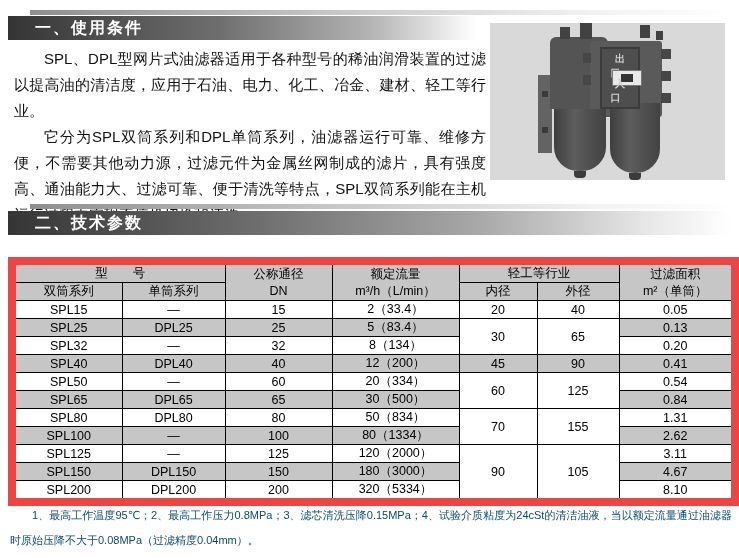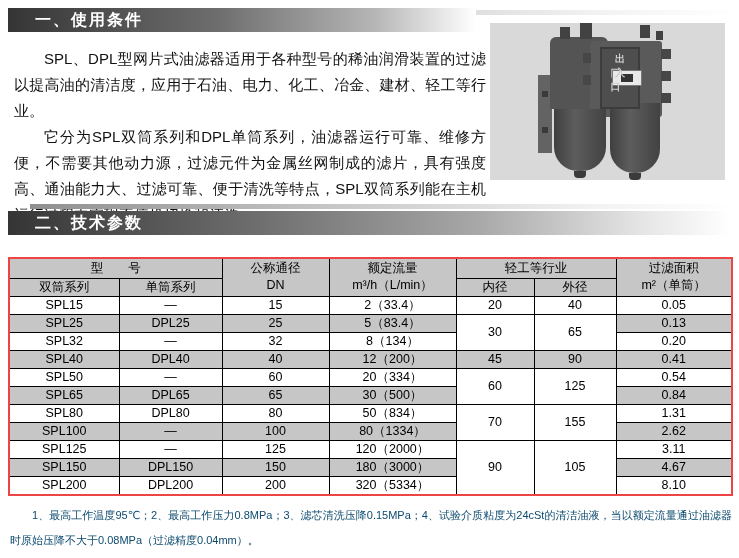--- a/index.html
+++ b/index.html
@@ -4,21 +4,21 @@
 <style>
   * { margin:0; padding:0; box-sizing:border-box; }
   body { background:#fff; font-family:"Liberation Sans","DejaVu Sans",sans-serif; }
   .page { position:relative; width:739px; height:558px; background:#fff; overflow:hidden; color:#000; }
 
   
   .ribbon-thin { position:absolute; left:30px; width:705px; height:5px;
     background:linear-gradient(to right,#8f8f8f,#c9c9c9 45%,#f2f2f2 80%,#fff); }
   .section-bar { position:absolute; left:8px; height:24px; color:#fff; font-weight:bold;
     font-size:16px; line-height:24px; padding-left:27px; letter-spacing:2px; }
-  .bar1 { top:8px; width:468px;
+  .bar1 { top:16px; width:468px;
     background:linear-gradient(to right,#353535,#6e6e6e 45%,#b5b5b5 78%,#fff 100%); }
   .bar2 { top:211px; width:723px;
     background:linear-gradient(to right,#353535,#6f6f6f 35%,#a8a8a8 65%,#e6e6e6 88%,#fff 100%); }
   .strip1 { top:10px; }
   .strip2 { top:204px; }
 
   
   .intro { position:absolute; left:8px; top:46px; width:478px; font-size:15px;
     line-height:26px; text-align:justify; color:#111; }
   .intro p { text-indent:2em;margin-left:6px; }
@@ -38,37 +38,37 @@
   .valve-block { left:100px; top:18px; width:72px; height:76px; background:#5a5a5a; border-radius:3px; }
   .knob { background:#474747; }
   .k1 { left:93px; top:30px; width:8px; height:10px; }
   .k2 { left:93px; top:52px; width:8px; height:10px; }
   .k3 { left:171px; top:26px; width:10px; height:10px; }
   .k4 { left:171px; top:48px; width:10px; height:10px; }
   .k5 { left:171px; top:70px; width:10px; height:10px; }
   .nameplate { left:110px; top:24px; width:40px; height:62px; background:#4e4e4e; border:2px solid #3c3c3c; }
   .plate-text { left:0; width:100%; text-align:center; color:#cfcfcf; font-size:10px;
     letter-spacing:9px; text-indent:9px; font-weight:bold; }
-  .plate-top { top:3px; } .plate-bottom { bottom:13px; }
+  .plate-top { top:3px; } .plate-bottom { bottom:2px; }
   .plate-label { left:10px; top:21px; width:30px; height:16px; background:#e9e9e9; border:1px solid #777; }
   .plate-label-mark { left:8px; top:3px; width:12px; height:8px; background:#333; }
   .cyl { border-radius:0 0 24px 24px; background:linear-gradient(90deg,#3f3f3f,#5d5d5d 40%,#424242); }
   .cyl-left { left:64px; top:86px; width:52px; height:62px; }
   .cyl-right { left:120px; top:80px; width:50px; height:70px; }
   .cap { background:#3b3b3b; border-radius:0 0 4px 4px; }
   .cap1 { left:84px; top:148px; width:12px; height:7px; }
   .cap2 { left:139px; top:150px; width:12px; height:7px; }
 
   
   .spec-table { position:absolute; left:8px; top:257px; border-collapse:collapse;
     font-size:12.5px; color:#000; table-layout:fixed; }
   .spec-table th, .spec-table td { border:1px solid #000; text-align:center;
     vertical-align:middle; padding:0 2px; height:17px; font-weight:normal; }
   .spec-table thead th { background:#c6c6c6; }
-  .spec-table { border:2px solid #ef4444; }
+  .spec-table { border:8px solid #ef4444; }
   tr.shade td { background:#c6c6c6; }
   td.merge-white { background:#fff !important; }
   .hdr-line { display:block; line-height:17px; }
 
   
   .notes { position:absolute; left:10px; top:503px; width:722px; font-size:11px;
     line-height:25px; text-align:justify; color:#0c4a6e; }
   .notes p { text-indent:2em; }
 </style>
 </head>

